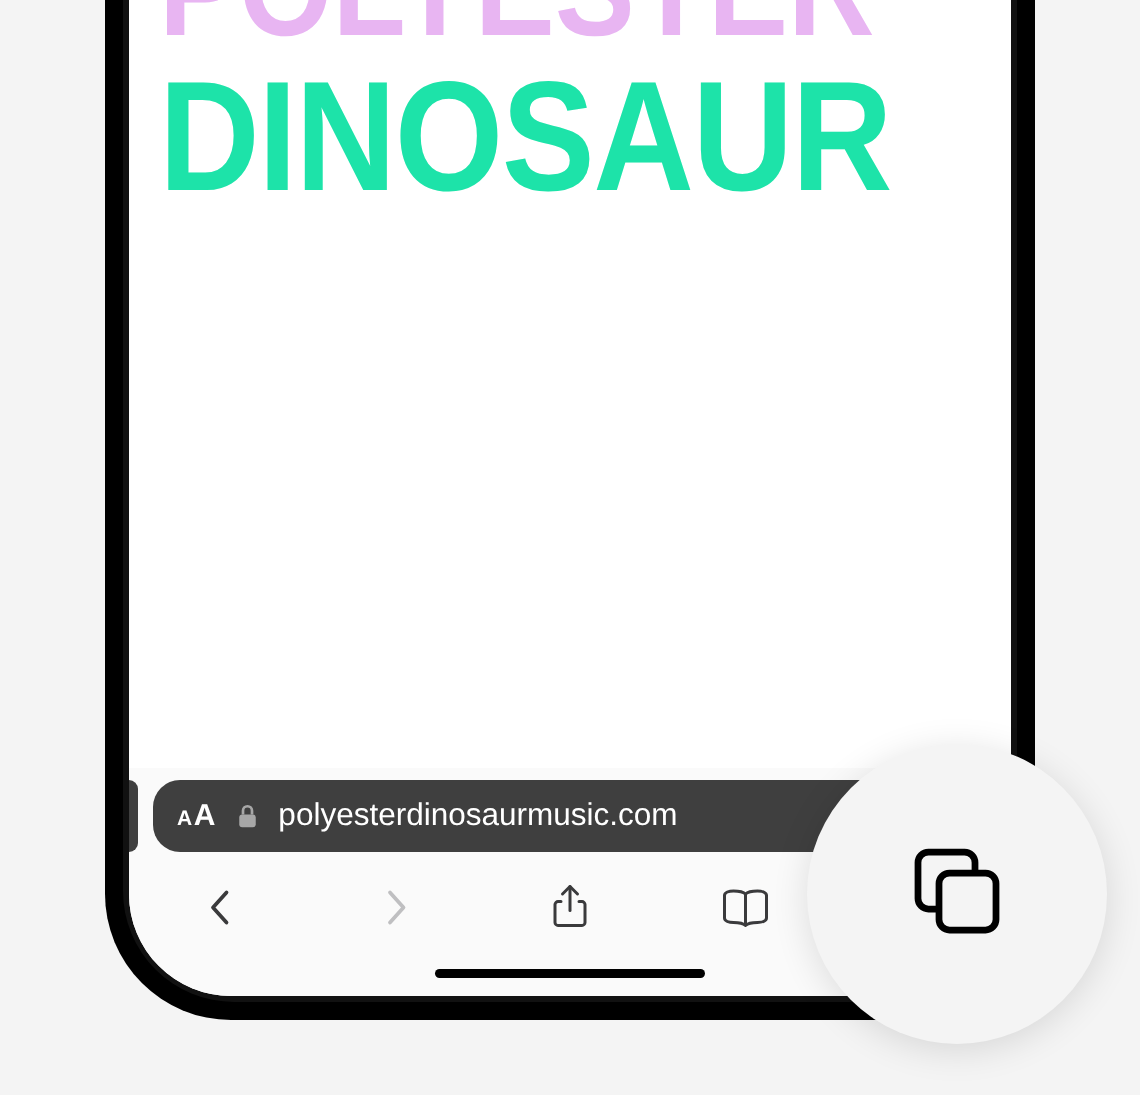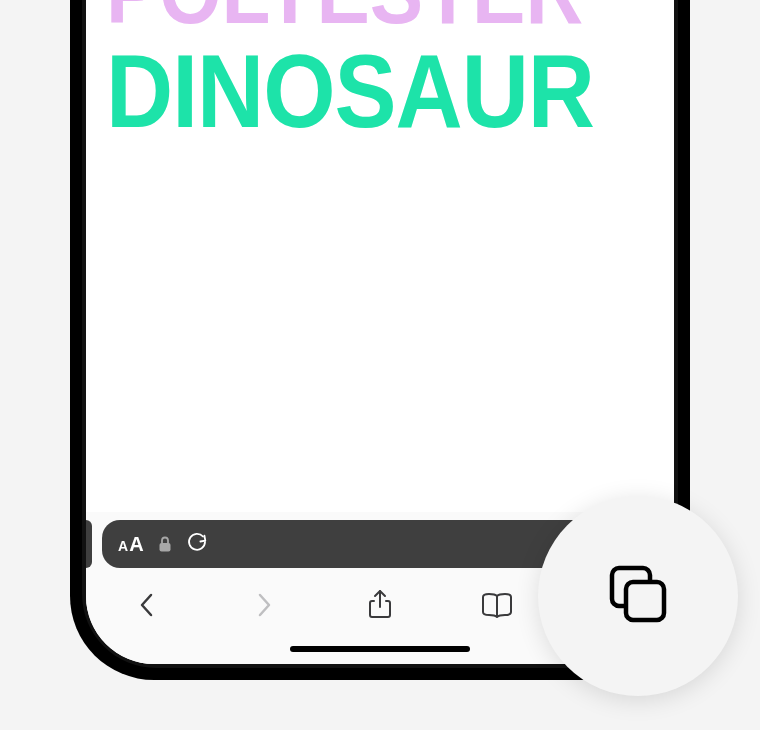--- a/index.html
+++ b/index.html
@@ -171,20 +171,21 @@
             <span class="aa-icon">
               <span class="aa-small">A</span>
               <span class="aa-big">A</span>
             </span>
             <span class="lock-icon">
               <svg width="14" height="17" viewBox="0 0 14 17" fill="none">
                 <rect x="1.5" y="7" width="11" height="8.5" rx="2" fill="currentColor"></rect>
                 <path d="M4 7V4.5C4 2.8 5.3 1.5 7 1.5C8.7 1.5 10 2.8 10 4.5V7" stroke="currentColor" stroke-width="1.8" fill="none"></path>
               </svg>
             </span>
+            <span class="url-text">polyesterdinosaurmusic.com</span>
             <span class="reload-icon">
               <svg width="22" height="22" viewBox="0 0 22 22" fill="none">
                 <path d="M17 5.5 A8 8 0 1 0 19 11" stroke="currentColor" stroke-width="1.8" fill="none" stroke-linecap="round"></path>
                 <path d="M19 5 L19 10 L14 10" stroke="currentColor" stroke-width="1.8" fill="none" stroke-linecap="round" stroke-linejoin="round" transform="rotate(-10 17 8)"></path>
               </svg>
             </span>
           </div>
         </div>
 
         <div class="toolbar">

